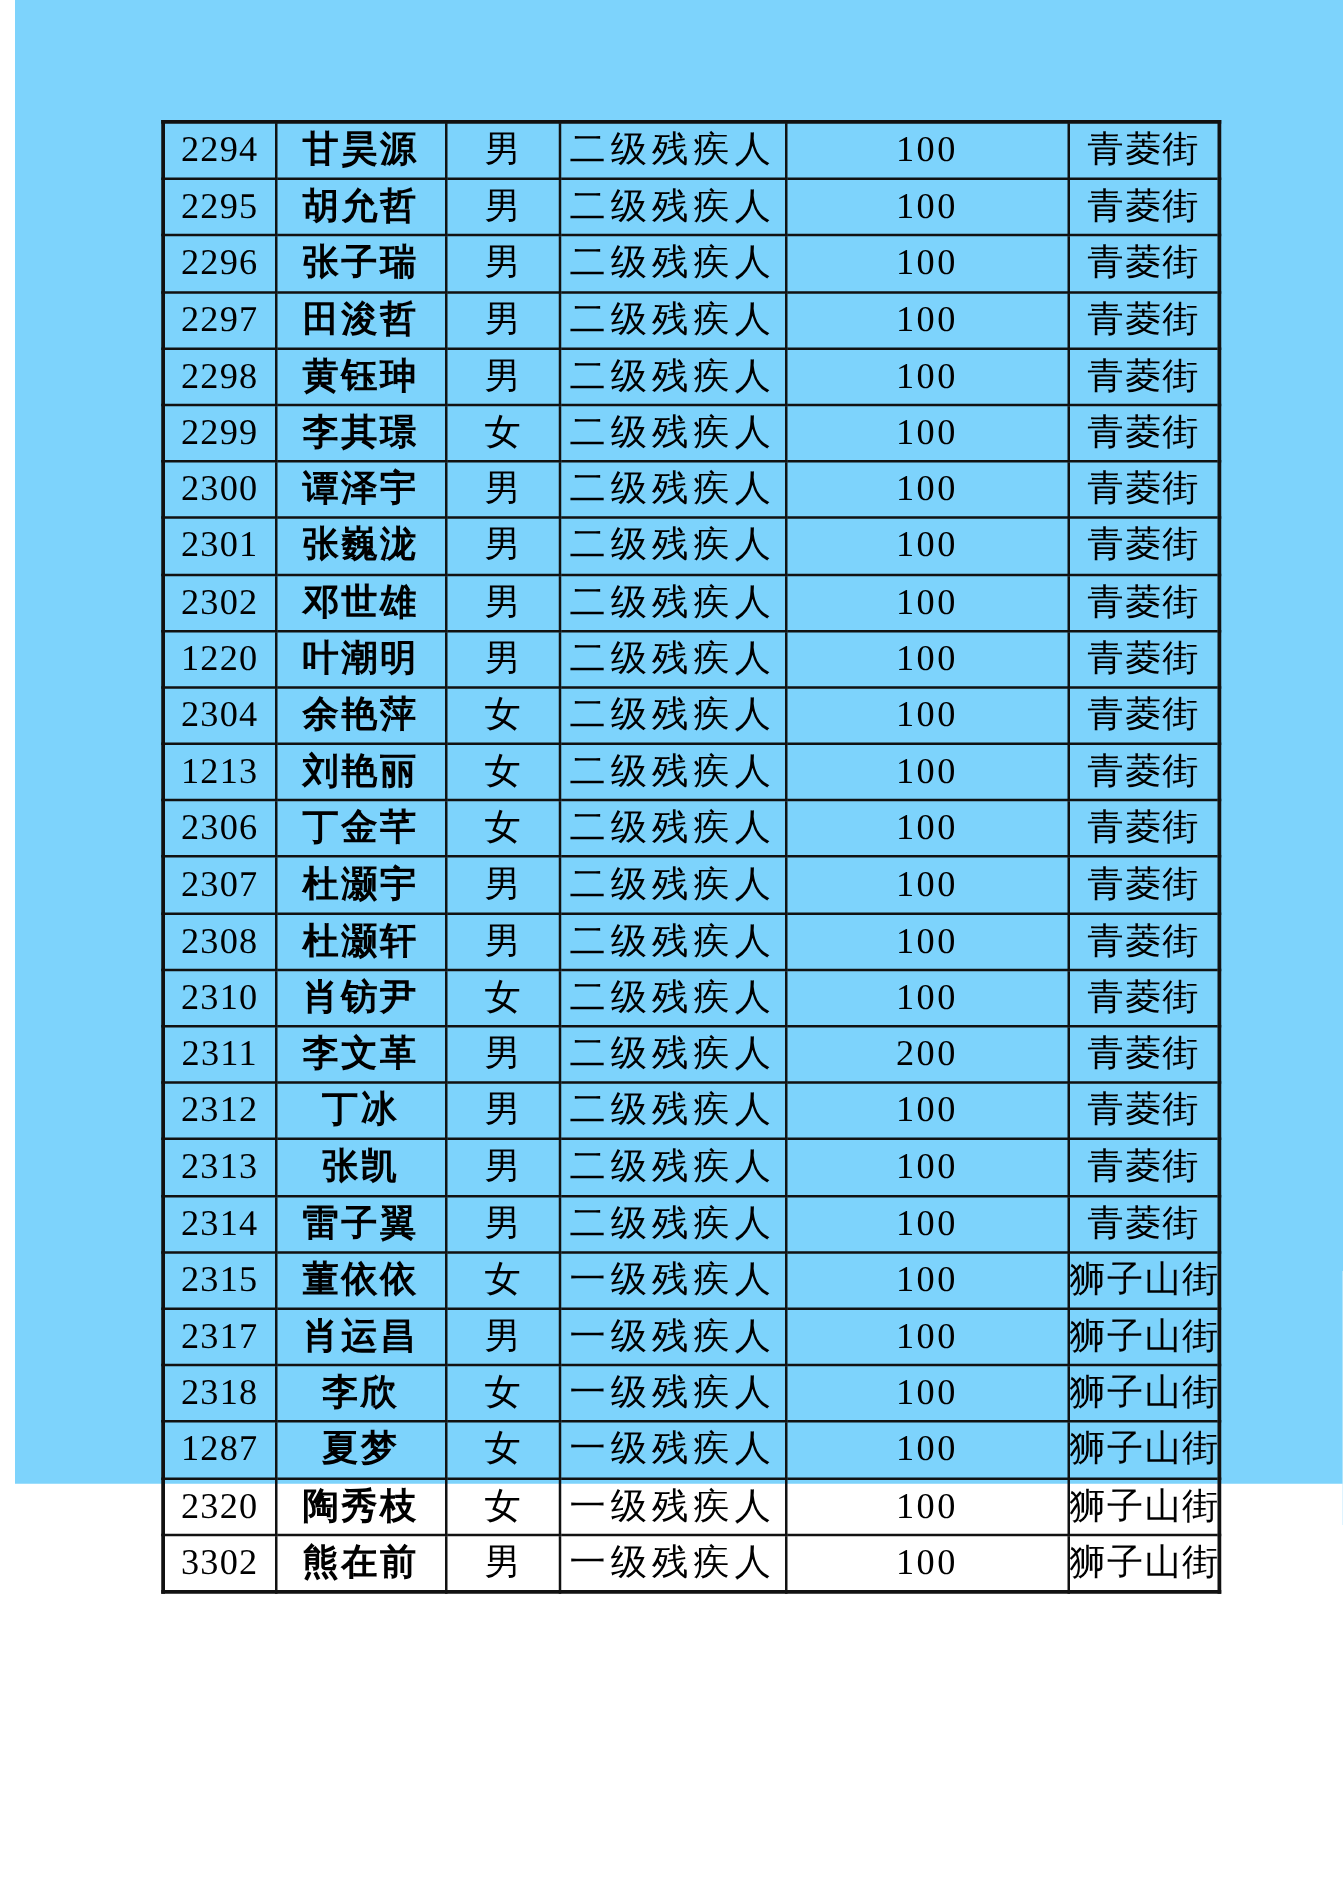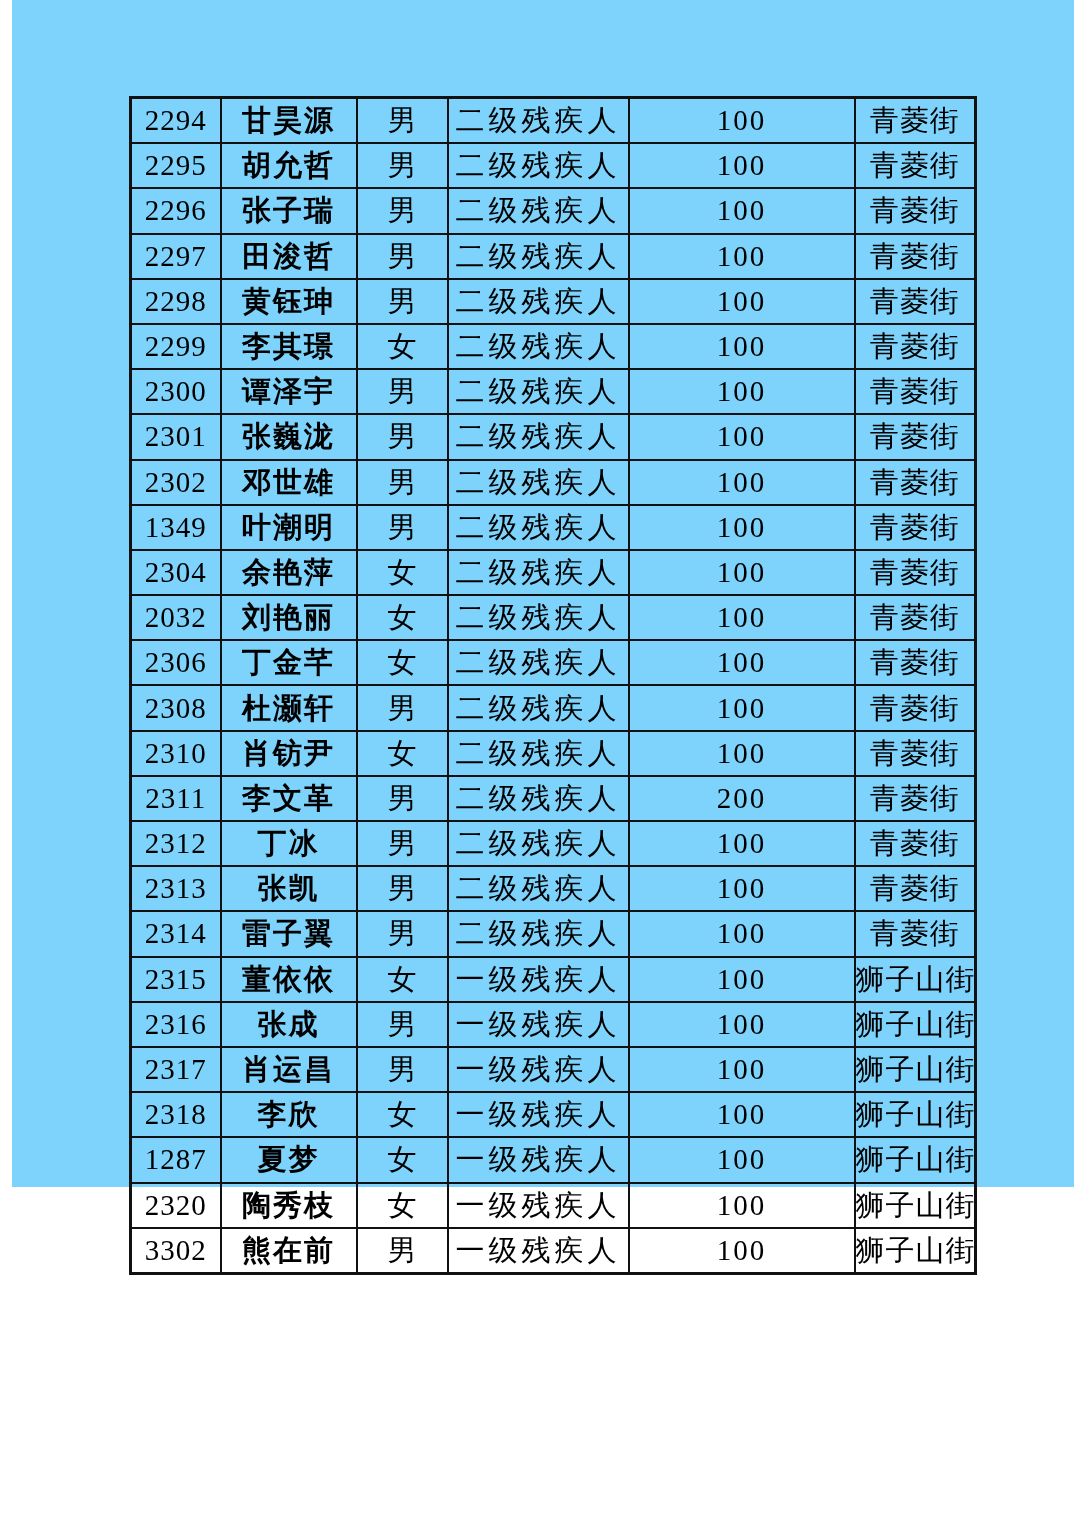--- a/index.html
+++ b/index.html
@@ -128,52 +128,60 @@
         </tr>
         <tr>
           <td class="col-serial">2302</td>
           <td class="col-name">邓世雄</td>
           <td class="col-gender">男</td>
           <td class="col-category">二级残疾人</td>
           <td class="col-amount">100</td>
           <td class="col-street">青菱街</td>
         </tr>
         <tr>
-          <td class="col-serial">1349</td>
+          <td class="col-serial">1220</td>
           <td class="col-name">叶潮明</td>
           <td class="col-gender">男</td>
           <td class="col-category">二级残疾人</td>
           <td class="col-amount">100</td>
           <td class="col-street">青菱街</td>
         </tr>
         <tr>
           <td class="col-serial">2304</td>
           <td class="col-name">余艳萍</td>
           <td class="col-gender">女</td>
           <td class="col-category">二级残疾人</td>
           <td class="col-amount">100</td>
           <td class="col-street">青菱街</td>
         </tr>
         <tr>
-          <td class="col-serial">2032</td>
+          <td class="col-serial">1213</td>
           <td class="col-name">刘艳丽</td>
           <td class="col-gender">女</td>
           <td class="col-category">二级残疾人</td>
           <td class="col-amount">100</td>
           <td class="col-street">青菱街</td>
         </tr>
         <tr>
           <td class="col-serial">2306</td>
           <td class="col-name">丁金芊</td>
           <td class="col-gender">女</td>
           <td class="col-category">二级残疾人</td>
           <td class="col-amount">100</td>
           <td class="col-street">青菱街</td>
         </tr>
         <tr>
+          <td class="col-serial">2307</td>
+          <td class="col-name">杜灏宇</td>
+          <td class="col-gender">男</td>
+          <td class="col-category">二级残疾人</td>
+          <td class="col-amount">100</td>
+          <td class="col-street">青菱街</td>
+        </tr>
+        <tr>
           <td class="col-serial">2308</td>
           <td class="col-name">杜灏轩</td>
           <td class="col-gender">男</td>
           <td class="col-category">二级残疾人</td>
           <td class="col-amount">100</td>
           <td class="col-street">青菱街</td>
         </tr>
         <tr>
           <td class="col-serial">2310</td>
           <td class="col-name">肖钫尹</td>
@@ -211,28 +219,20 @@
           <td class="col-name">雷子翼</td>
           <td class="col-gender">男</td>
           <td class="col-category">二级残疾人</td>
           <td class="col-amount">100</td>
           <td class="col-street">青菱街</td>
         </tr>
         <tr>
           <td class="col-serial">2315</td>
           <td class="col-name">董依依</td>
           <td class="col-gender">女</td>
-          <td class="col-category">一级残疾人</td>
-          <td class="col-amount">100</td>
-          <td class="col-street">狮子山街</td>
-        </tr>
-        <tr>
-          <td class="col-serial">2316</td>
-          <td class="col-name">张成</td>
-          <td class="col-gender">男</td>
           <td class="col-category">一级残疾人</td>
           <td class="col-amount">100</td>
           <td class="col-street">狮子山街</td>
         </tr>
         <tr>
           <td class="col-serial">2317</td>
           <td class="col-name">肖运昌</td>
           <td class="col-gender">男</td>
           <td class="col-category">一级残疾人</td>
           <td class="col-amount">100</td>

